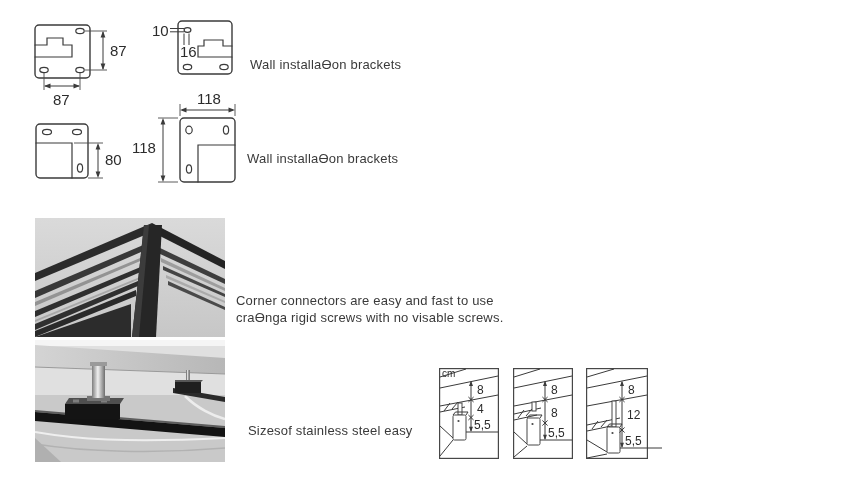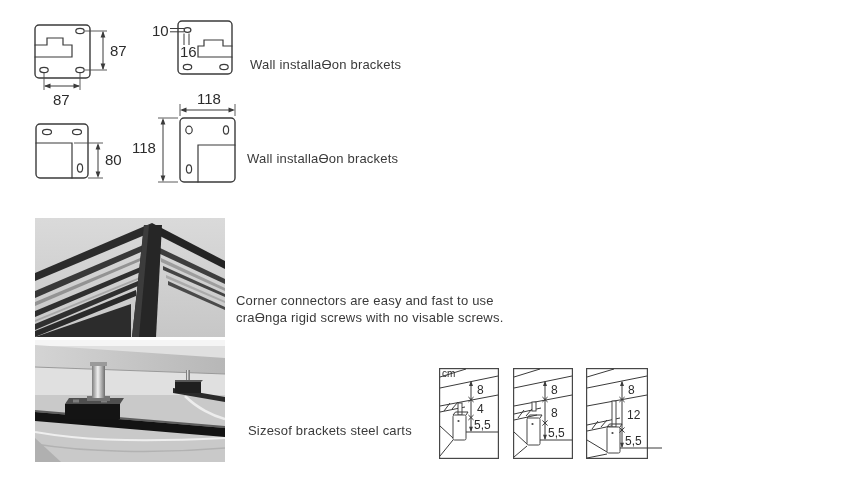--- a/index.html
+++ b/index.html
@@ -164,21 +164,21 @@
     <rect x="52" y="56" width="23" height="5" fill="#747474"></rect>
     <rect x="57" y="24" width="13" height="34" fill="url(#cyl)"></rect>
     <rect x="55" y="22" width="17" height="4" fill="#9a9a9a"></rect>
   </svg>
 
   <div class="para" style="left:236px;top:292px;">
     <div>Corner connectors are easy and fast to  use</div>
     <div>craƟnga rigid screws  with  no visable screws.</div>
   </div>
 
-  <div class="label" style="left:248px;top:423px;">Sizesof brackets steel  carts</div>
+  <div class="label" style="left:248px;top:423px;">Sizesof stainless steel  easy</div>
 
   <svg class="abs" style="left:439px;top:368px;overflow:visible;" width="60" height="91" viewBox="0 0 60 91">
     <rect class="bx" x="0.6" y="0.6" width="58.8" height="89.8"></rect>
     <line class="dim" x1="1" y1="9" x2="27" y2="1"></line>
     <text class="cm" x="3" y="9">cm</text>
     <line class="dim" x1="1" y1="20" x2="59" y2="8"></line>
     <line class="dim" x1="1" y1="38" x2="59" y2="27"></line>
     <line class="dim" x1="1" y1="44" x2="26" y2="39"></line>
     <line class="dim" x1="5" y1="43" x2="11" y2="35"></line>
     <line class="dim" x1="13" y1="41" x2="19" y2="34"></line>

